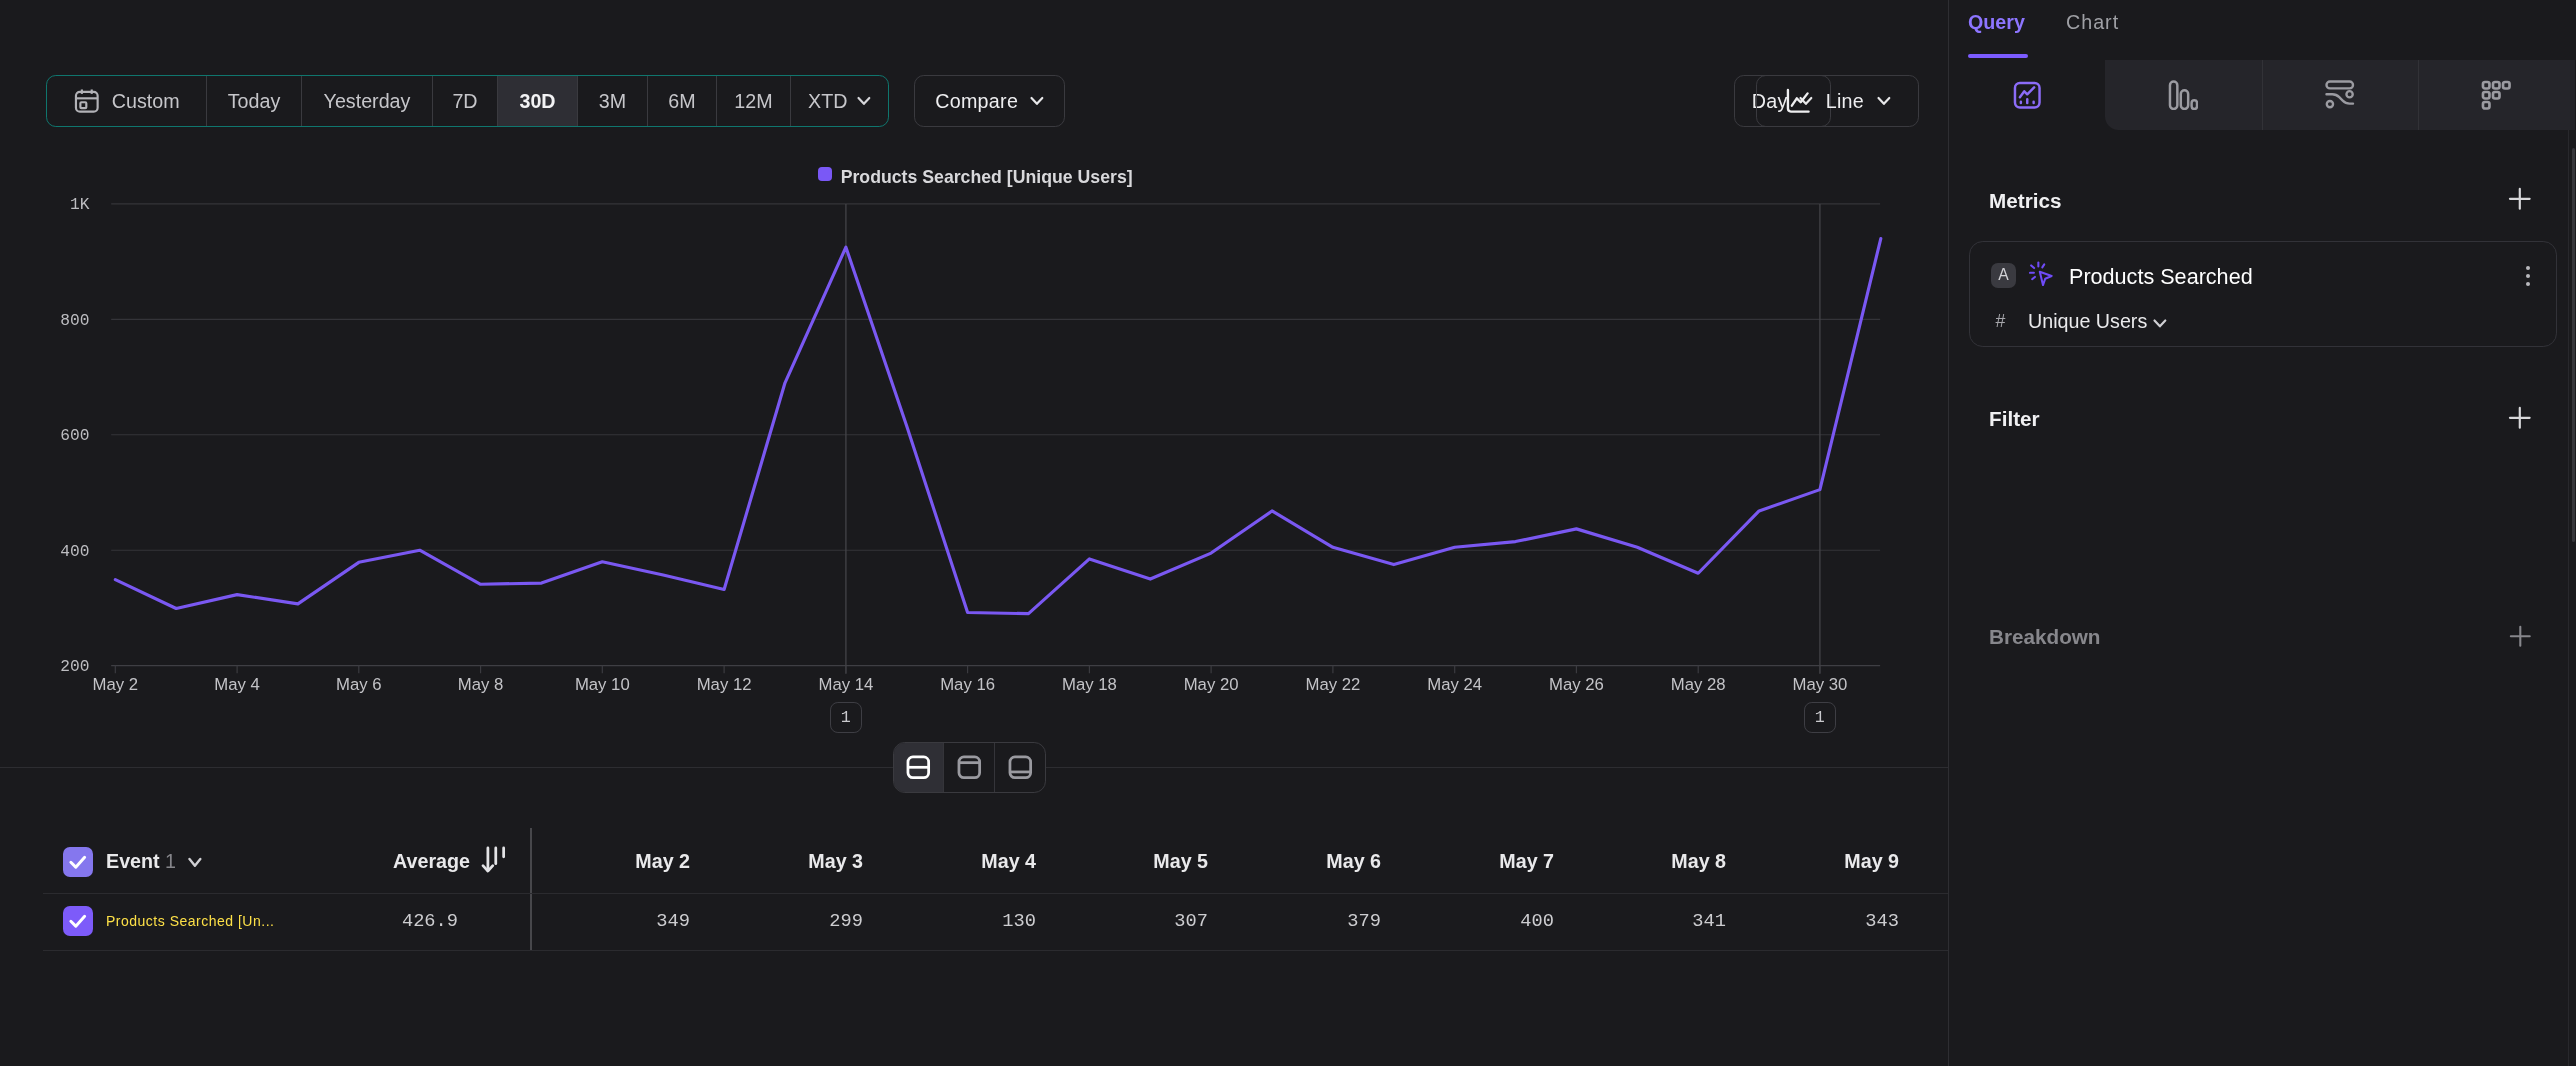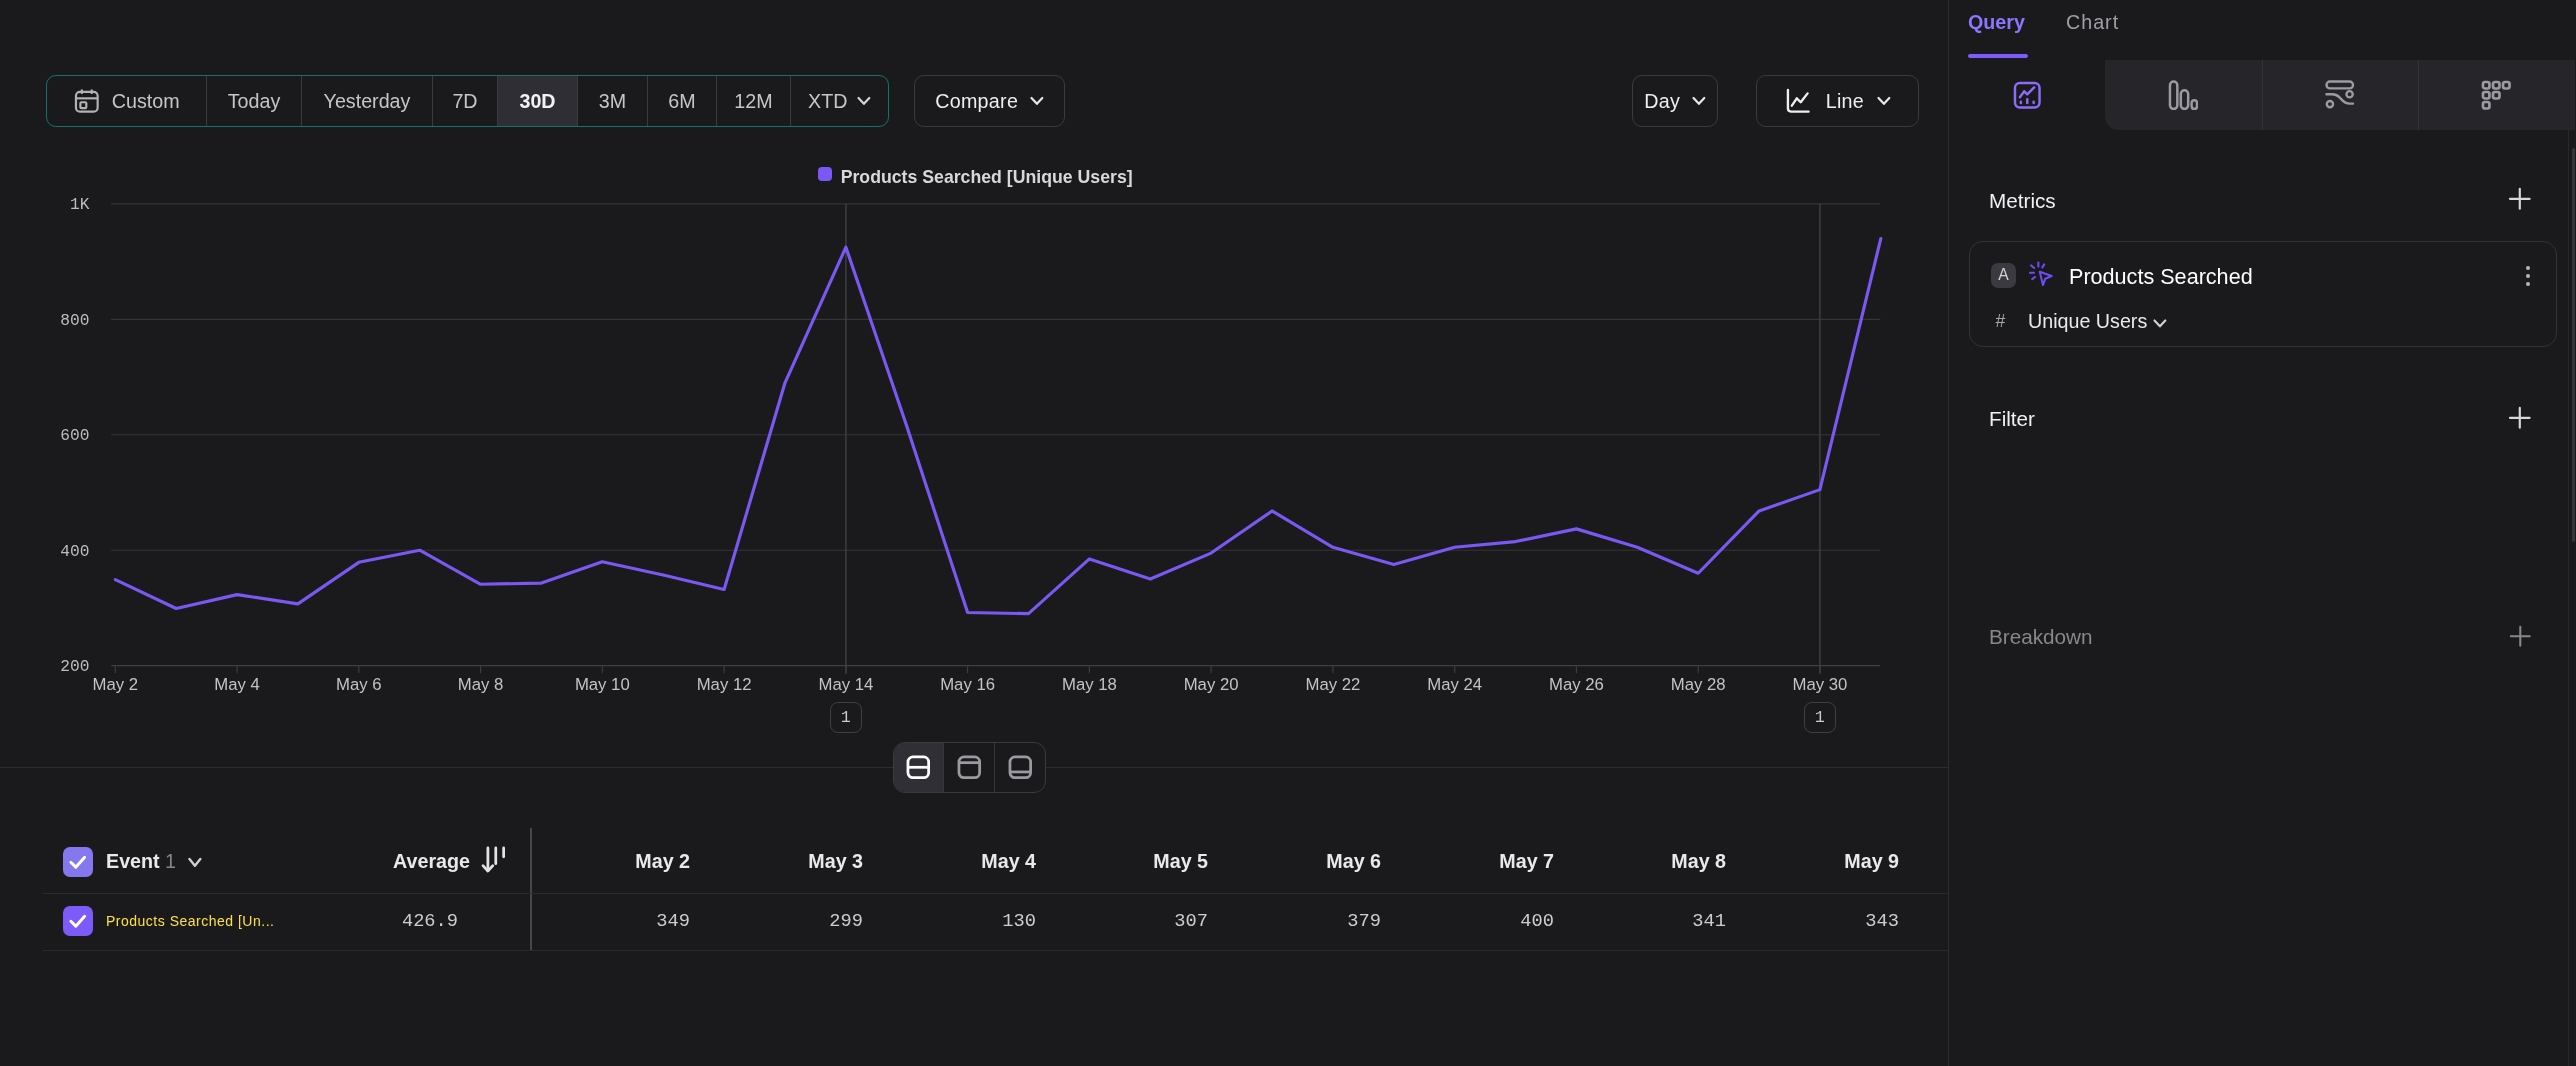--- a/index.html
+++ b/index.html
@@ -41,21 +41,21 @@
 .tv { font-family:"Liberation Mono",monospace; font-size:18.7px; color:#cdcdd0; }
 .line1 { position:absolute; background:#2b2b2f; height:1px; left:43px; width:1905px; }
 
 .sb-tab { position:absolute; top:11px; font-size:19.7px; font-weight:600; }
 .strip { position:absolute; left:1949px; top:60px; width:627px; height:70px; }
 .strip .bgpart { position:absolute; left:156px; top:0; width:470px; height:70px;
   background:#25252a; border-bottom-left-radius:13.8px; }
 .strip .sep { position:absolute; top:0; width:1px; height:70px; background:#323237; }
 .icontab { position:absolute; top:0; width:156px; height:70px; display:flex;
   align-items:center; justify-content:center; }
-.shead { position:absolute; left:1989px; font-size:20.7px; font-weight:400; color:#f0f0f2; }
+.shead { position:absolute; left:1989px; font-size:20.7px; font-weight:700; color:#f0f0f2; }
 .plus { position:absolute; }
 .card { position:absolute; left:1969px; width:588px; border:1px solid #323238; border-radius:13.8px; }
 .dots { position:absolute; left:2525px; width:4.9px; }
 .dots i { display:block; width:4.4px; height:4.4px; border-radius:50%; background:#b9b9bd; margin-bottom:3.7px; }
 </style></head>
 <body>
 <div id="root">
 
 <div class="seg">
   <div class="s" style="width:160px; gap:10.8px;">
@@ -78,21 +78,21 @@
     <svg width="13.8" height="9.8" viewBox="0 0 14 10">
           <path d="M1.5 2 L7 8 L12.5 2" fill="none" stroke="#d6d6da" stroke-width="2.2" stroke-linecap="round" stroke-linejoin="round"></path>
         </svg>
   </div>
 </div>
 <div class="btn" style="left:905px; width:151px;">Compare
   <svg width="13.8" height="9.8" viewBox="0 0 14 10">
         <path d="M1.5 2 L7 8 L12.5 2" fill="none" stroke="#e8e8ea" stroke-width="2.2" stroke-linecap="round" stroke-linejoin="round"></path>
       </svg>
 </div>
-<div class="btn" style="left:1623px; width:86px;">Day
+<div class="btn" style="left:1725px; width:97px;">Day
   <svg width="13.8" height="9.8" viewBox="0 0 14 10">
         <path d="M1.5 2 L7 8 L12.5 2" fill="none" stroke="#e8e8ea" stroke-width="2.2" stroke-linecap="round" stroke-linejoin="round"></path>
       </svg>
 </div>
 <div class="btn" style="left:1747px; width:163px; gap:12.8px;">
   <svg width="28.5" height="28.5" viewBox="0 0 29 29" fill="none" stroke="#eeeef0" stroke-width="2.4" stroke-linecap="round" stroke-linejoin="round">
         <path d="M4 3 V22 Q4 25 7 25 H25"></path>
         <path d="M8 19 L13 11.5 L17 15.5 L24 6.5"></path>
       </svg>
   Line

